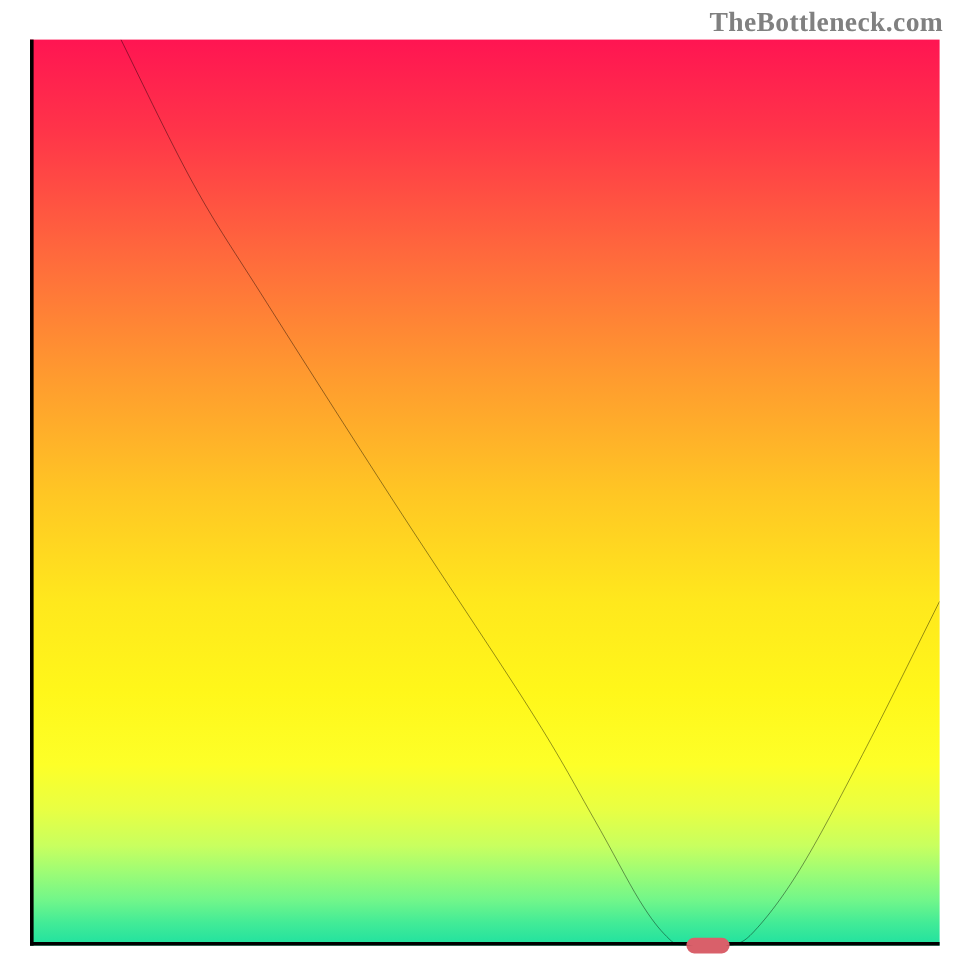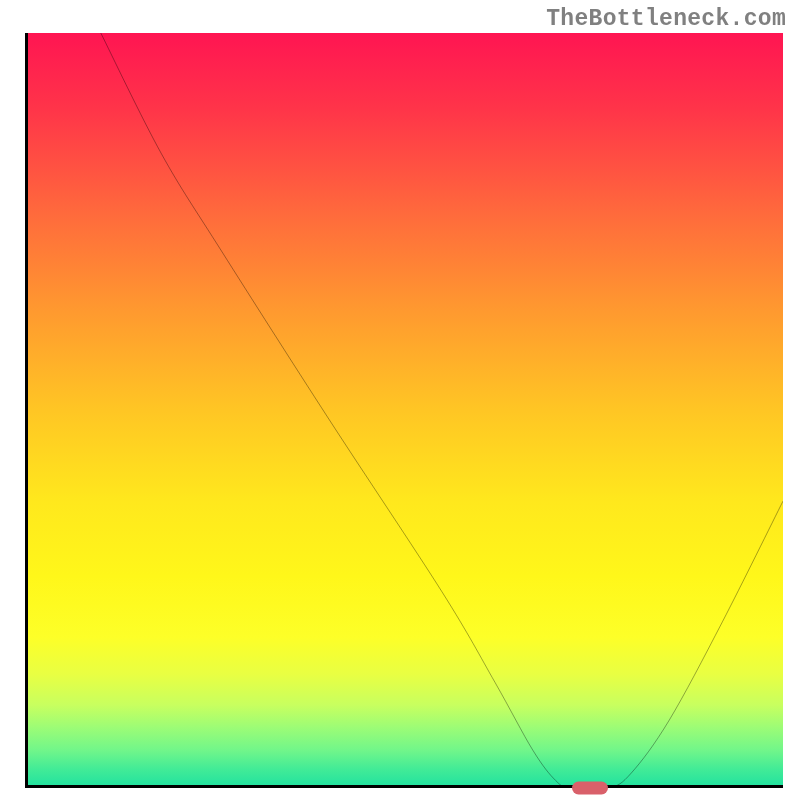--- a/index.html
+++ b/index.html
@@ -12,21 +12,21 @@
   }
   .wrapper {
     position: relative;
     width: 800px;
     height: 800px;
   }
   .watermark {
     position: absolute;
     top: 6px;
     right: 14px;
-    font-family: Liberation Mono, monospace;
+    font-family: Liberation Serif, serif;
     font-size: 23px;
     font-weight: 600;
     color: #808080;
     letter-spacing: 0.3px;
     z-index: 10;
   }
   .plot {
     position: absolute;
     left: 25px;
     top: 33px;

